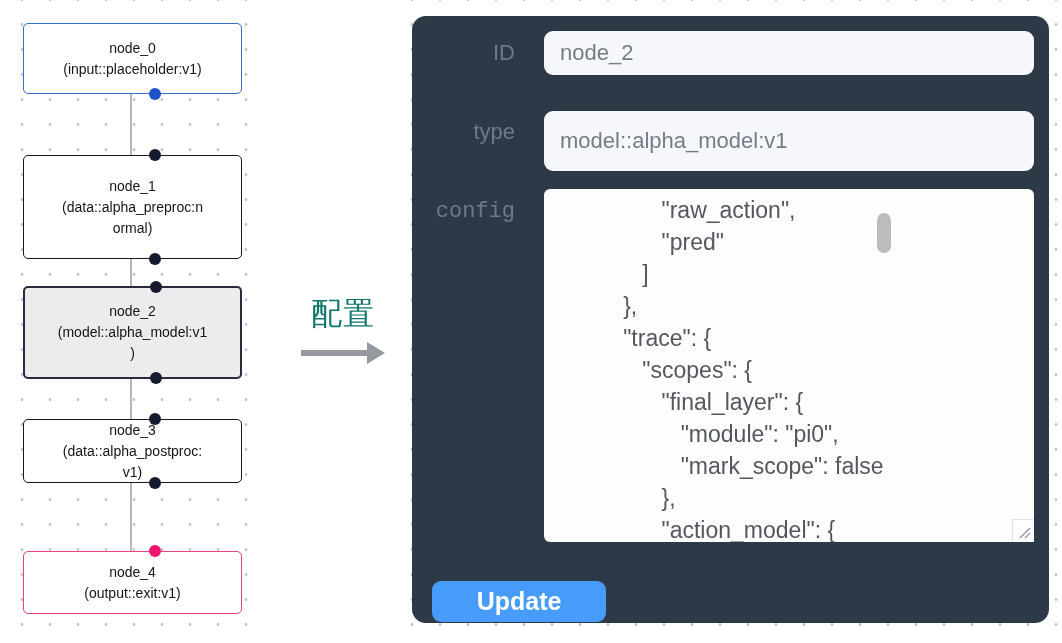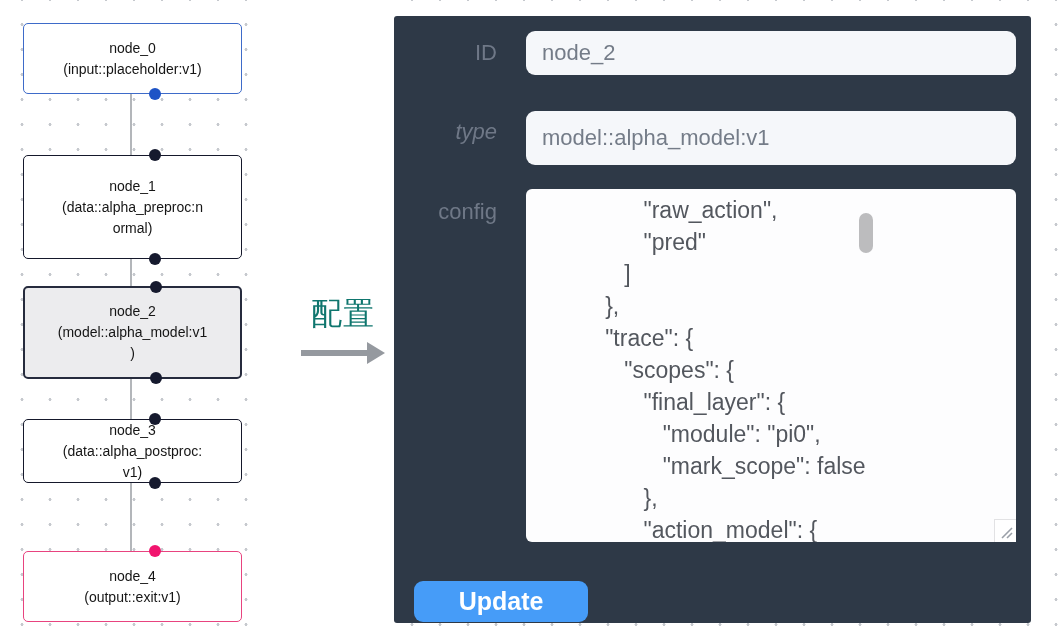--- a/index.html
+++ b/index.html
@@ -74,46 +74,46 @@
   .transfer-arrow .shaft { width: 66px; height: 6px; background: #95999f; }
   .transfer-arrow .head  {
     width: 0; height: 0;
     border-left: 18px solid #95999f;
     border-top: 11px solid transparent;
     border-bottom: 11px solid transparent;
   }
 
   
   .config-panel {
-    position: absolute; left: 4px; top: 16px;
+    position: absolute; left: 22px; top: 16px;
     width: 637px; height: 607px;
     background: #2e3947;
-    border-radius: 3px;
+    border-radius: 14px;
     padding-left: 45px;
   }
   .field-label {
     position: absolute; left: 0; width: 103px;
     text-align: right;
     color: #6f7887; font-size: 22px;
   }
   .label-id     { top: 15px;  line-height: 44px; }
-  .label-type   { top: 95px;  line-height: 42px; font-style: italic; }
-  .label-config { top: 181px; line-height: 30px; }
+  .label-type   { top: 95px;  line-height: 42px; }
+  .label-config { top: 181px; line-height: 30px; font-family: Liberation Mono, monospace; }
 
   .panel-input {
     position: absolute; left: 132px; width: 490px;
     background: #f5f7fa;
     border: none; outline: none;
     border-radius: 9px;
     color: #747c88; font-size: 22px;
     padding: 0 16px;
     font-family: "Liberation Sans", "DejaVu Sans", sans-serif;
   }
   .input-id   { top: 15px; height: 44px; }
-  .input-type { top: 95px; height: 54px; }
+  .input-type { top: 95px; height: 60px; }
 
   .config-textarea {
     position: absolute; left: 132px; top: 173px;
     width: 490px; height: 353px;
     background: #fdfdfe;
     border-radius: 6px;
     color: #53575e;
     font-size: 23px; line-height: 32px;
     padding: 5px 30px 0 60px;
     white-space: pre;
@@ -179,21 +179,21 @@
     </div>
 
     <div class="flow-node" style="top:419px;height:64px;">
       <span>node_3
 (data::alpha_postproc:
 v1)</span>
       <span class="port" style="top:-7px;"></span>
       <span class="port" style="bottom:-7px;"></span>
     </div>
 
-    <div class="flow-node node-pink" style="top:551px;height:71px;">
+    <div class="flow-node node-pink" style="top:551px;height:63px;">
       <span>node_4
 (output::exit:v1)</span>
       <span class="port port-pink" style="top:-7px;"></span>
     </div>
 
   </div>
 
   <div class="transfer">
     <div class="transfer-label">配置</div>
     <div class="transfer-arrow">

